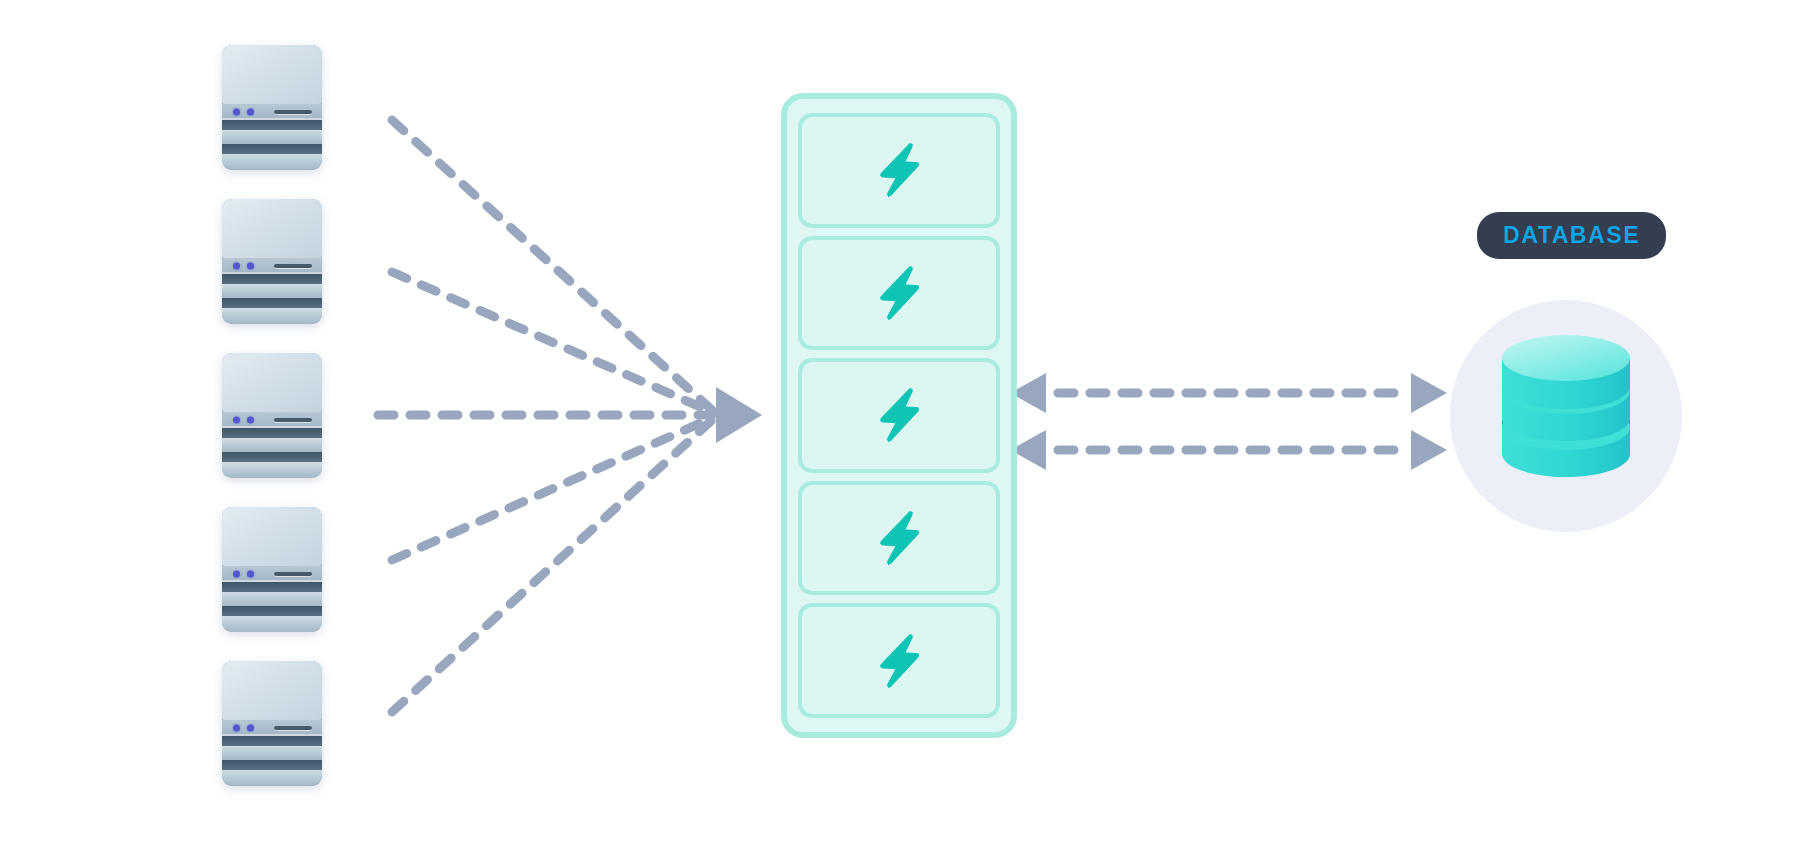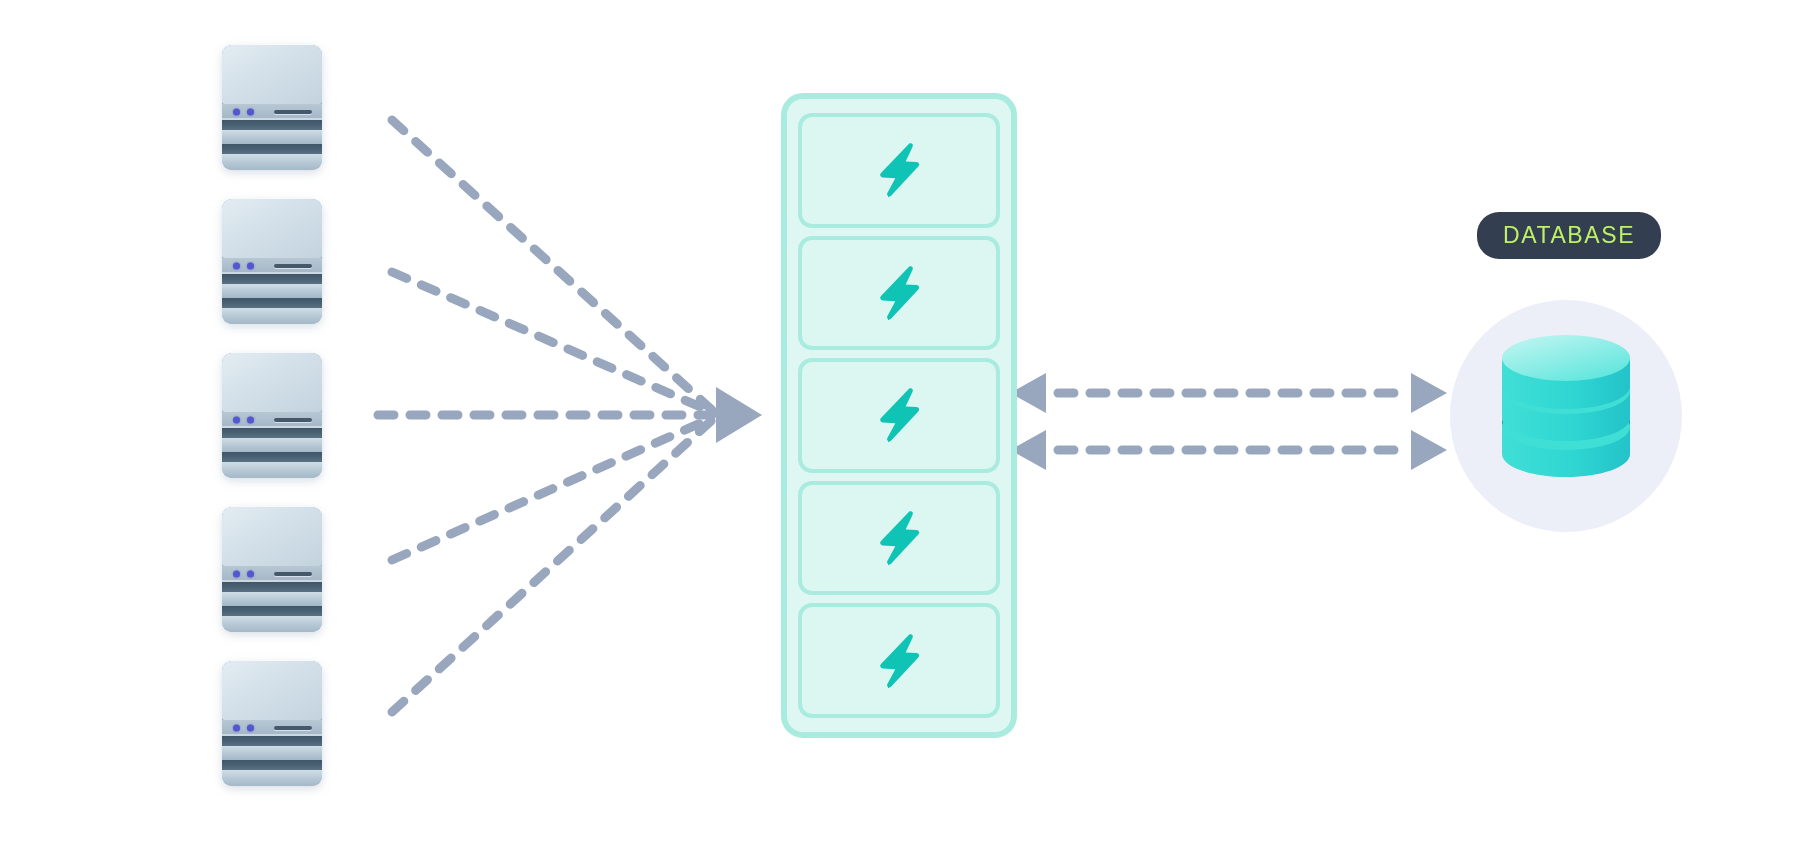--- a/index.html
+++ b/index.html
@@ -135,23 +135,23 @@
   }
 
   
   #db-badge {
     position: absolute;
     left: 1477px;
     top: 212px;
     padding: 12px 26px;
     background: #333e51;
     border-radius: 22px;
-    color: #bef264;
+    color: #0ea5e9;
     font-size: 23px;
-    font-weight: 400;
+    font-weight: 700;
     letter-spacing: 1.6px;
     line-height: 1;
   }
   #db-circle {
     position: absolute;
     left: 1450px;
     top: 300px;
     width: 232px;
     height: 232px;
     border-radius: 50%;

